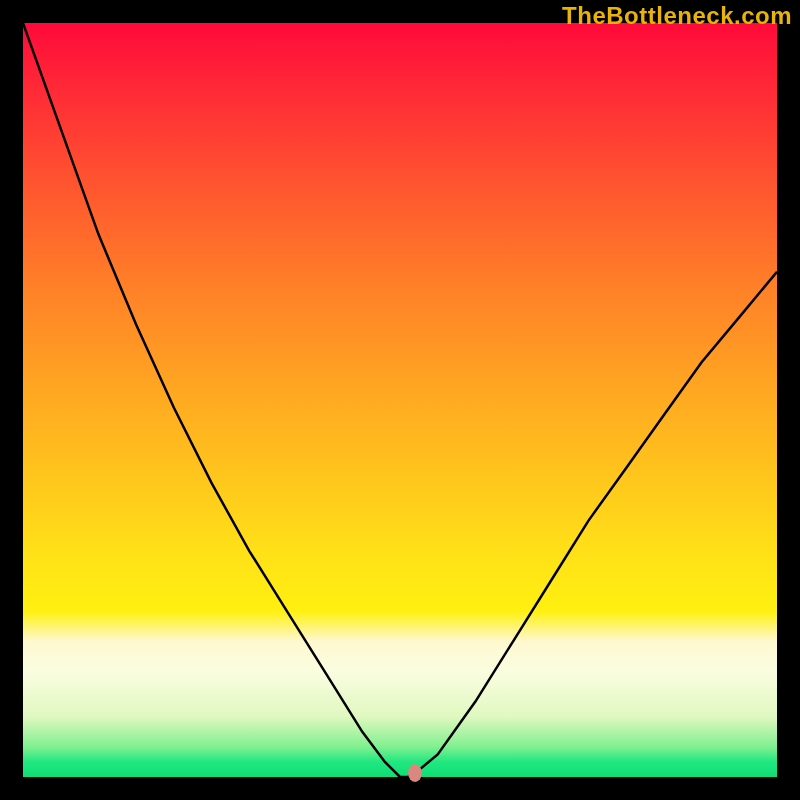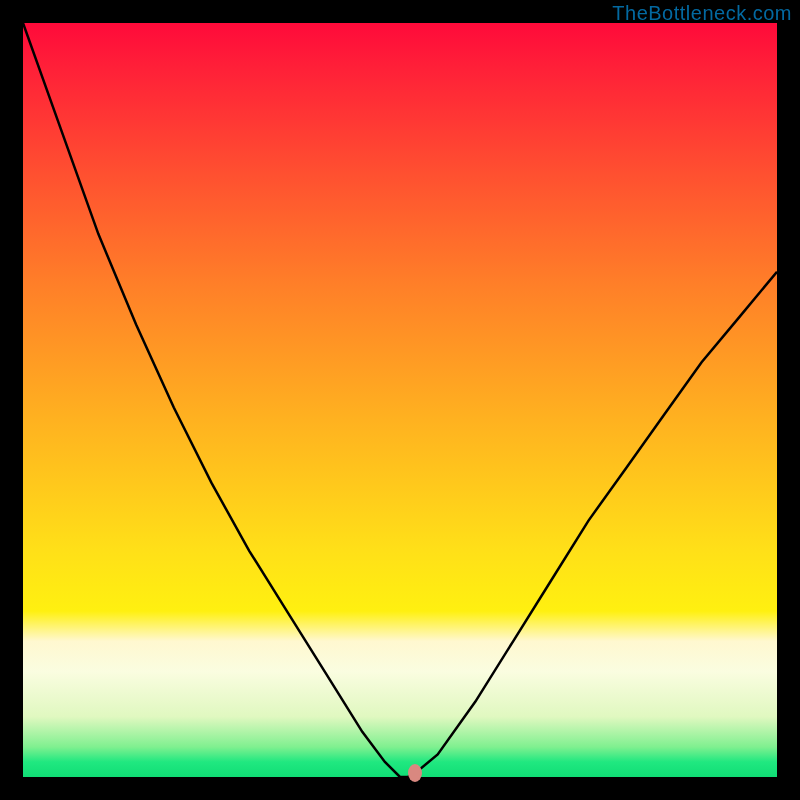--- a/index.html
+++ b/index.html
@@ -9,23 +9,23 @@
     height: 800px;
     background: #000;
     overflow: hidden;
     font-family: Arial, sans-serif;
     position: relative;
   }
   .attribution {
     position: absolute;
     top: 2px;
     right: 8px;
-    color: #0369a1;
-    font-size: 20px;
-    font-weight: normal;
+    color: #eab308;
+    font-size: 24px;
+    font-weight: bold;
     z-index: 10;
     letter-spacing: 0.5px;
   }
   .plot-area {
     position: absolute;
     left: 23px;
     top: 23px;
     width: 754px;
     height: 754px;
     background: linear-gradient(to bottom,

